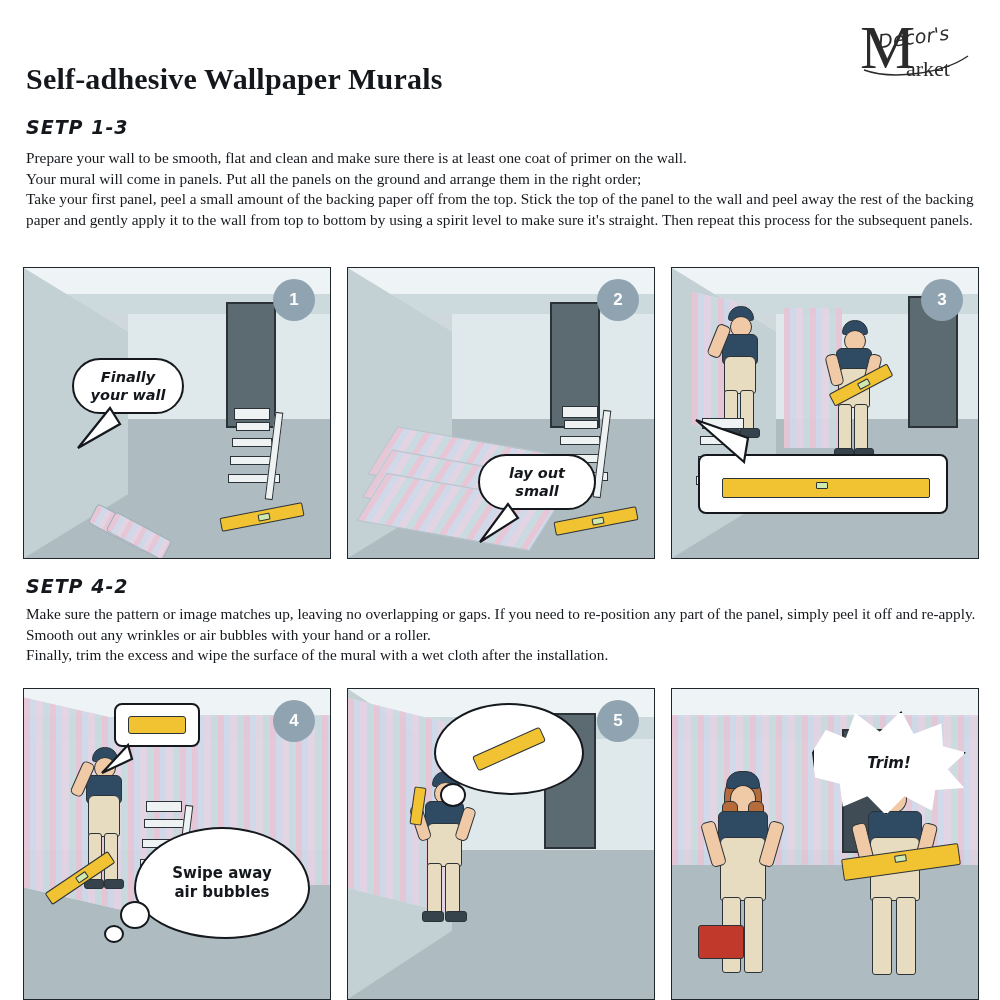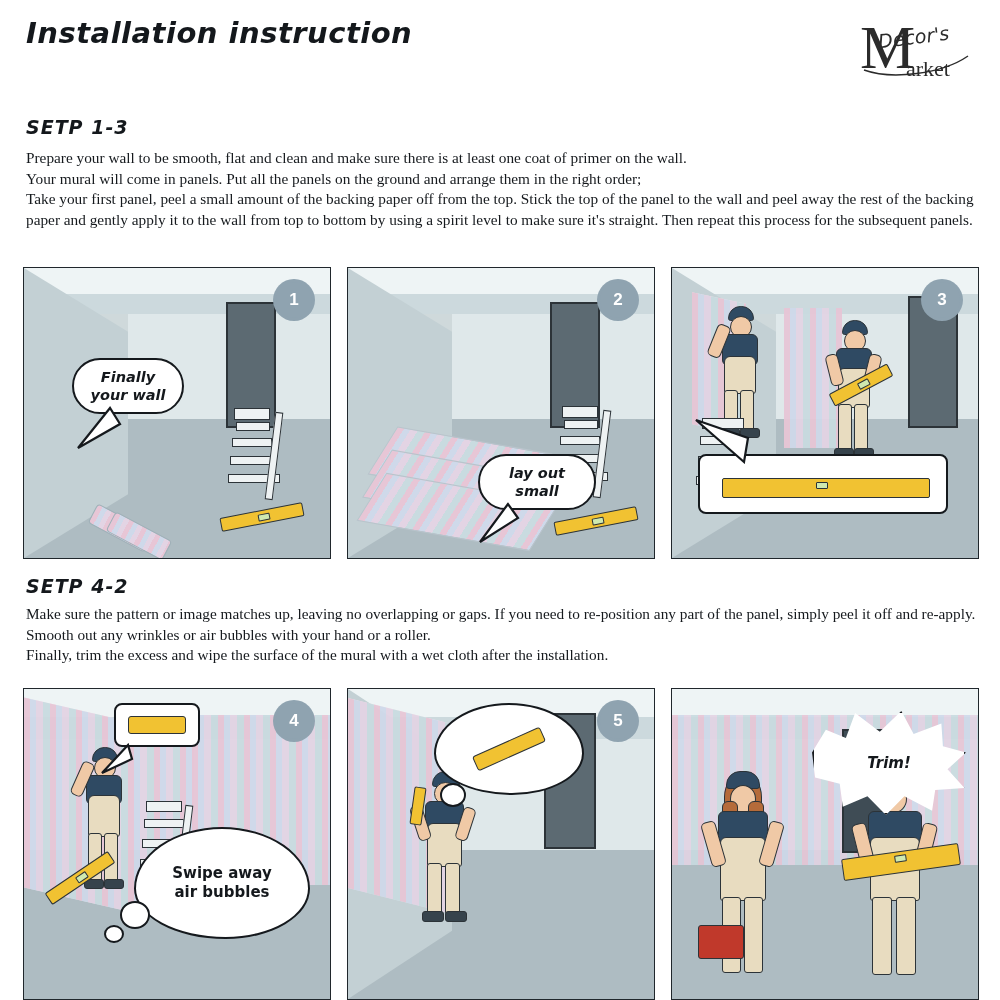--- a/index.html
+++ b/index.html
@@ -163,21 +163,21 @@
   .p-hair{position:absolute;background:#b56b3a;border:1.3px solid #2c3338;border-radius:50% 50% 40% 40%;}
   .toolbox{position:absolute;background:#c0392b;border:1.5px solid #2c3338;border-radius:3px;}
 
   .knife{position:absolute;background:#f1c232;border:1.4px solid #2c3338;border-radius:2px;}
 </style>
 </head>
 <body>
 
 <div class="page">
 
-  <div class="title1">Installation instruction</div>
+  <div class="title2">Self-adhesive  Wallpaper Murals</div>
 
   <div class="logo">
     <div class="big-m">M</div>
     <div class="decor">Decor's</div>
     <div class="arket">arket</div>
     <svg class="swoosh" viewBox="0 0 110 28">
       <path d="M2 20 C 30 30, 80 24, 106 6" fill="none" stroke="#2b2b2b" stroke-width="1.4"></path>
     </svg>
   </div>
 

